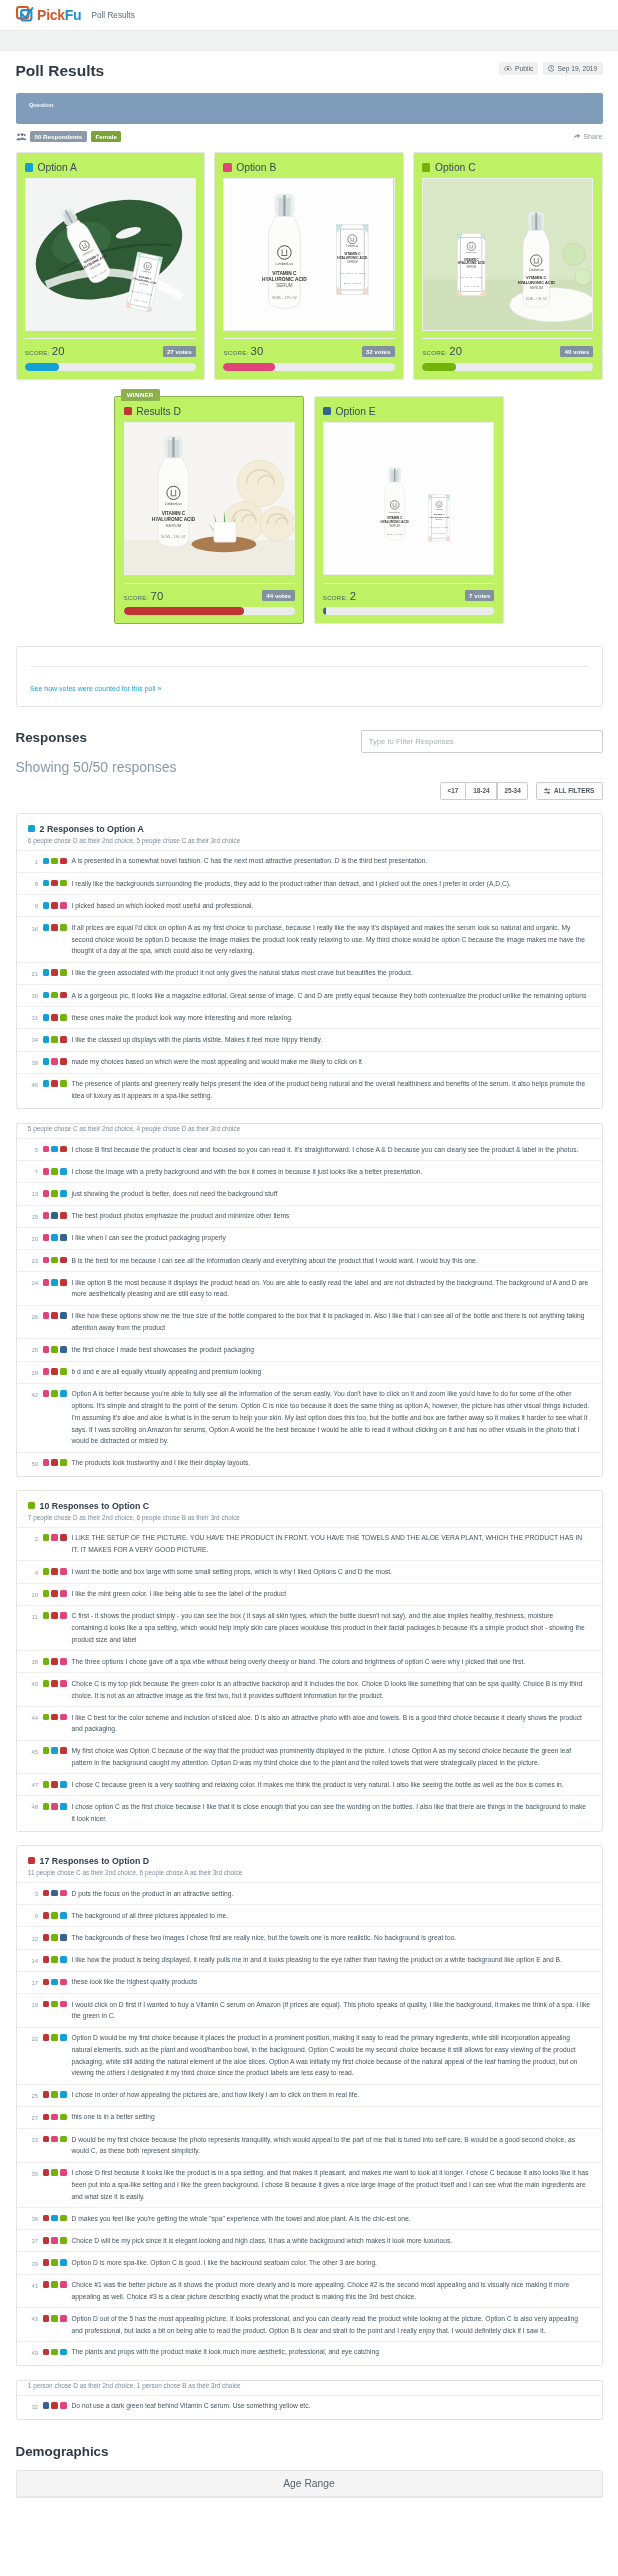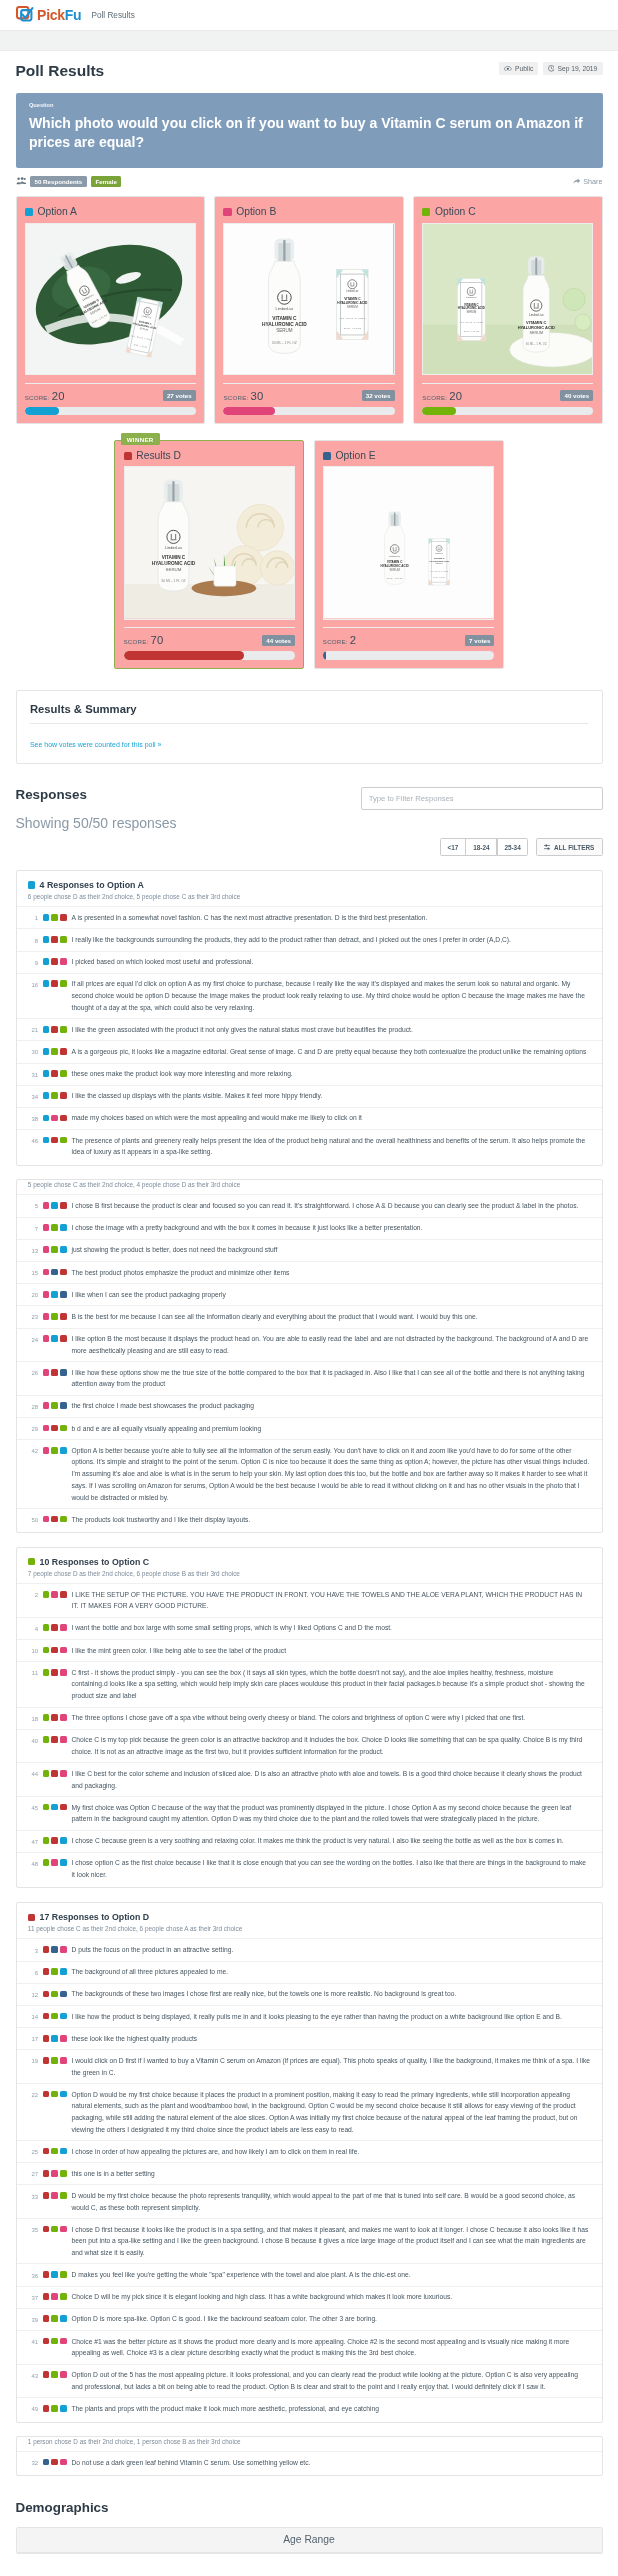--- a/index.html
+++ b/index.html
@@ -19,21 +19,21 @@
     color:#555f68;display:flex;align-items:center;gap:3.1px}
   .question-card{background:#7f9cba;border-radius:2.1px;margin-top:13.4px;padding:9.3px 13.4px 15.5px;color:#fff}
   .q-label{font-size:5.7px;font-weight:bold;opacity:.9}
   .q-text{font-size:14px;font-weight:bold;line-height:1.4;margin-top:5.2px}
   .aud-row{display:flex;align-items:center;gap:4.1px;margin-top:7.2px}
   .badge-resp{background:#8b9aa8;color:#fff;font-size:6.2px;font-weight:bold;border-radius:1.5px;padding:2.1px 4.6px}
   .badge-seg{background:#7aa339;color:#fff;font-size:6.2px;font-weight:bold;border-radius:1.5px;padding:2.1px 4.6px}
   .share{margin-left:auto;color:#8a97a2;font-size:7.2px;display:flex;gap:3.1px;align-items:center;cursor:pointer}
   .options-row{display:flex;gap:9.3px;margin-top:9.3px}
   .options-row.center{justify-content:center;margin-top:15.5px}
-  .option-card{background:#fca5a5;border:0.5px solid #e4e4e4;border-radius:2.1px;padding:7.2px 8.2px 8.2px;
+  .option-card{background:#bef264;border:0.5px solid #e4e4e4;border-radius:2.1px;padding:7.2px 8.2px 8.2px;
     width:190px;box-sizing:border-box;position:relative}
   .option-card.winner{border:1.5px solid #8cb04b}
   .winner-badge{position:absolute;top:-7.7px;left:5.2px;background:#8cb04b;color:#fff;
     font-weight:bold;font-size:6.2px;padding:2.6px 6.2px;border-radius:1.5px;letter-spacing:0.3px}
   .option-label{display:flex;align-items:center;gap:4.6px;font-size:10.3px;color:#3a4a57;margin:2.1px 0 5.2px}
   .option-swatch{width:8.2px;height:8.2px;border-radius:1.5px;flex:none}
   .option-image{border:0.5px solid #ededed;line-height:0}
   .option-image svg{width:100%;height:auto;display:block}
   .score-row{display:flex;justify-content:space-between;align-items:center;
     border-top:0.5px solid #eee;margin-top:7.2px;padding-top:6.2px}
@@ -118,21 +118,20 @@
               <path d="M6.5 3 L6.5 6.8 L9 8" fill="none" stroke="#555f68" stroke-width="1.3"></path>
             </svg>
         </span>
         <span>Sep 19, 2019</span>
       </span>
     </div>
   </div>
 
   <div class="question-card">
     <div class="q-label">Question</div>
-    <div class="q-text">Which photo would you click on if you want to buy a Vitamin C serum on Amazon if prices are equal?</div>
   </div>
 
   <div class="aud-row">
     <span class="icon">
       <svg width="10.3" height="7.7" viewBox="0 0 20 15">
           <circle cx="5" cy="3.5" r="2.4" fill="#66747f"></circle>
           <circle cx="12" cy="3" r="2.7" fill="#66747f"></circle>
           <circle cx="17" cy="4" r="2" fill="#66747f"></circle>
           <path d="M1 14 C1 9 9 9 9 14 Z" fill="#66747f"></path>
           <path d="M8 13 C8 7.5 16 7.5 16 13 Z" fill="#66747f"></path>
@@ -401,21 +400,20 @@
       <span class="score-caption">SCORE:<span class="score-num">2</span></span>
       <span class="votes-badge">7 votes</span>
     </div>
     <div class="progress">
           <i style="width: 2%; background: rgb(53, 98, 143);"></i>
         </div>
   </div>
 </div>
 
   <div class="card summary-card">
-    <h3>Results &amp; Summary</h3>
     <hr>
     <a class="summary-link">See how votes were counted for this poll »</a>
   </div>
 
   <div class="resp-head">
     <h2>Responses</h2>
     <input class="filter-input" type="text" placeholder="Type to Filter Responses" style="">
   </div>
   <div class="showing">Showing 50/50 responses</div>
   <div class="filters-row">
@@ -433,21 +431,21 @@
           </svg>
       </span>
       <span>ALL FILTERS</span>
     </button>
   </div>
 
   <div>
   <div class="card group">
     <div class="group-header">
       <span class="group-swatch" style="background: rgb(19, 160, 210);"></span>
-      <span class="group-title">4 Responses to Option A</span>
+      <span class="group-title">2 Responses to Option A</span>
     </div>
     <div class="group-sub">6 people chose D as their 2nd choice, 5 people chose C as their 3rd choice</div>
     <div class="group-rows">
   <div class="resp-row">
     <span class="resp-num">1</span>
     <span class="chips">
               <i class="chip" style="background: rgb(19, 160, 210);"></i>
               <i class="chip" style="background: rgb(114, 178, 9);"></i>
               <i class="chip" style="background: rgb(192, 53, 52);"></i>
             </span>

